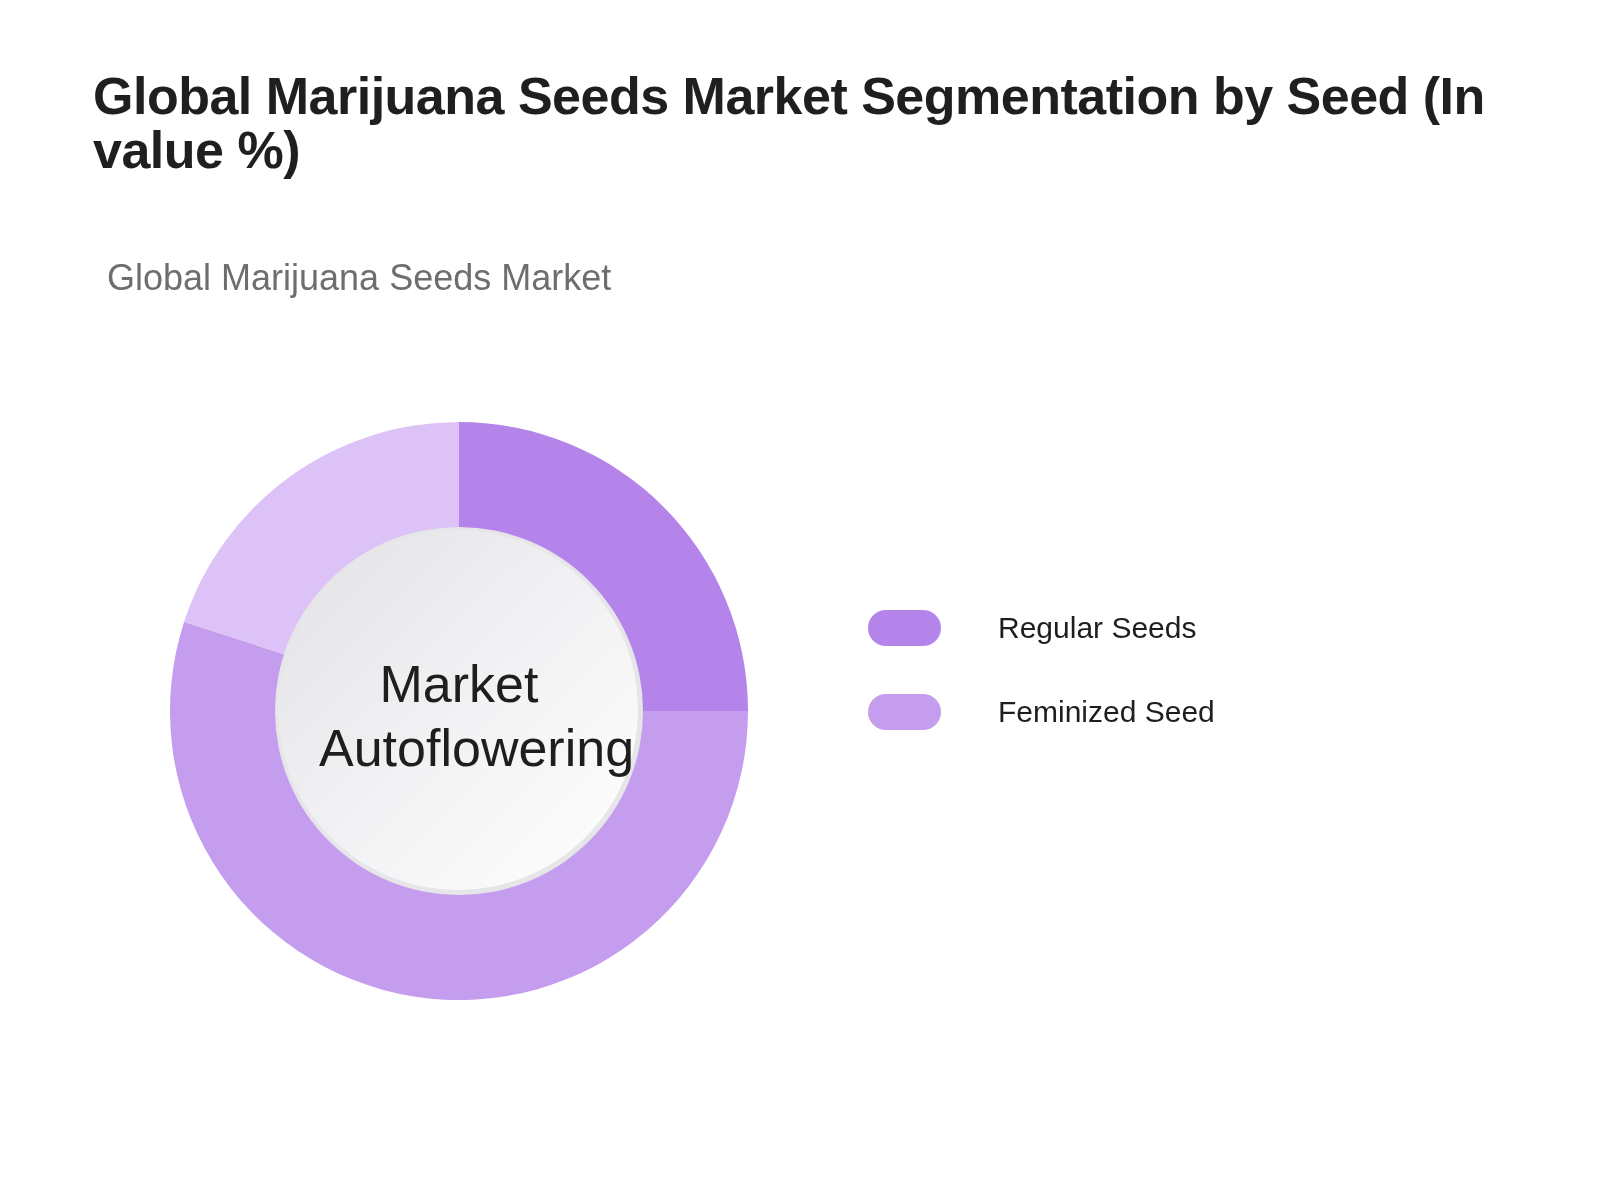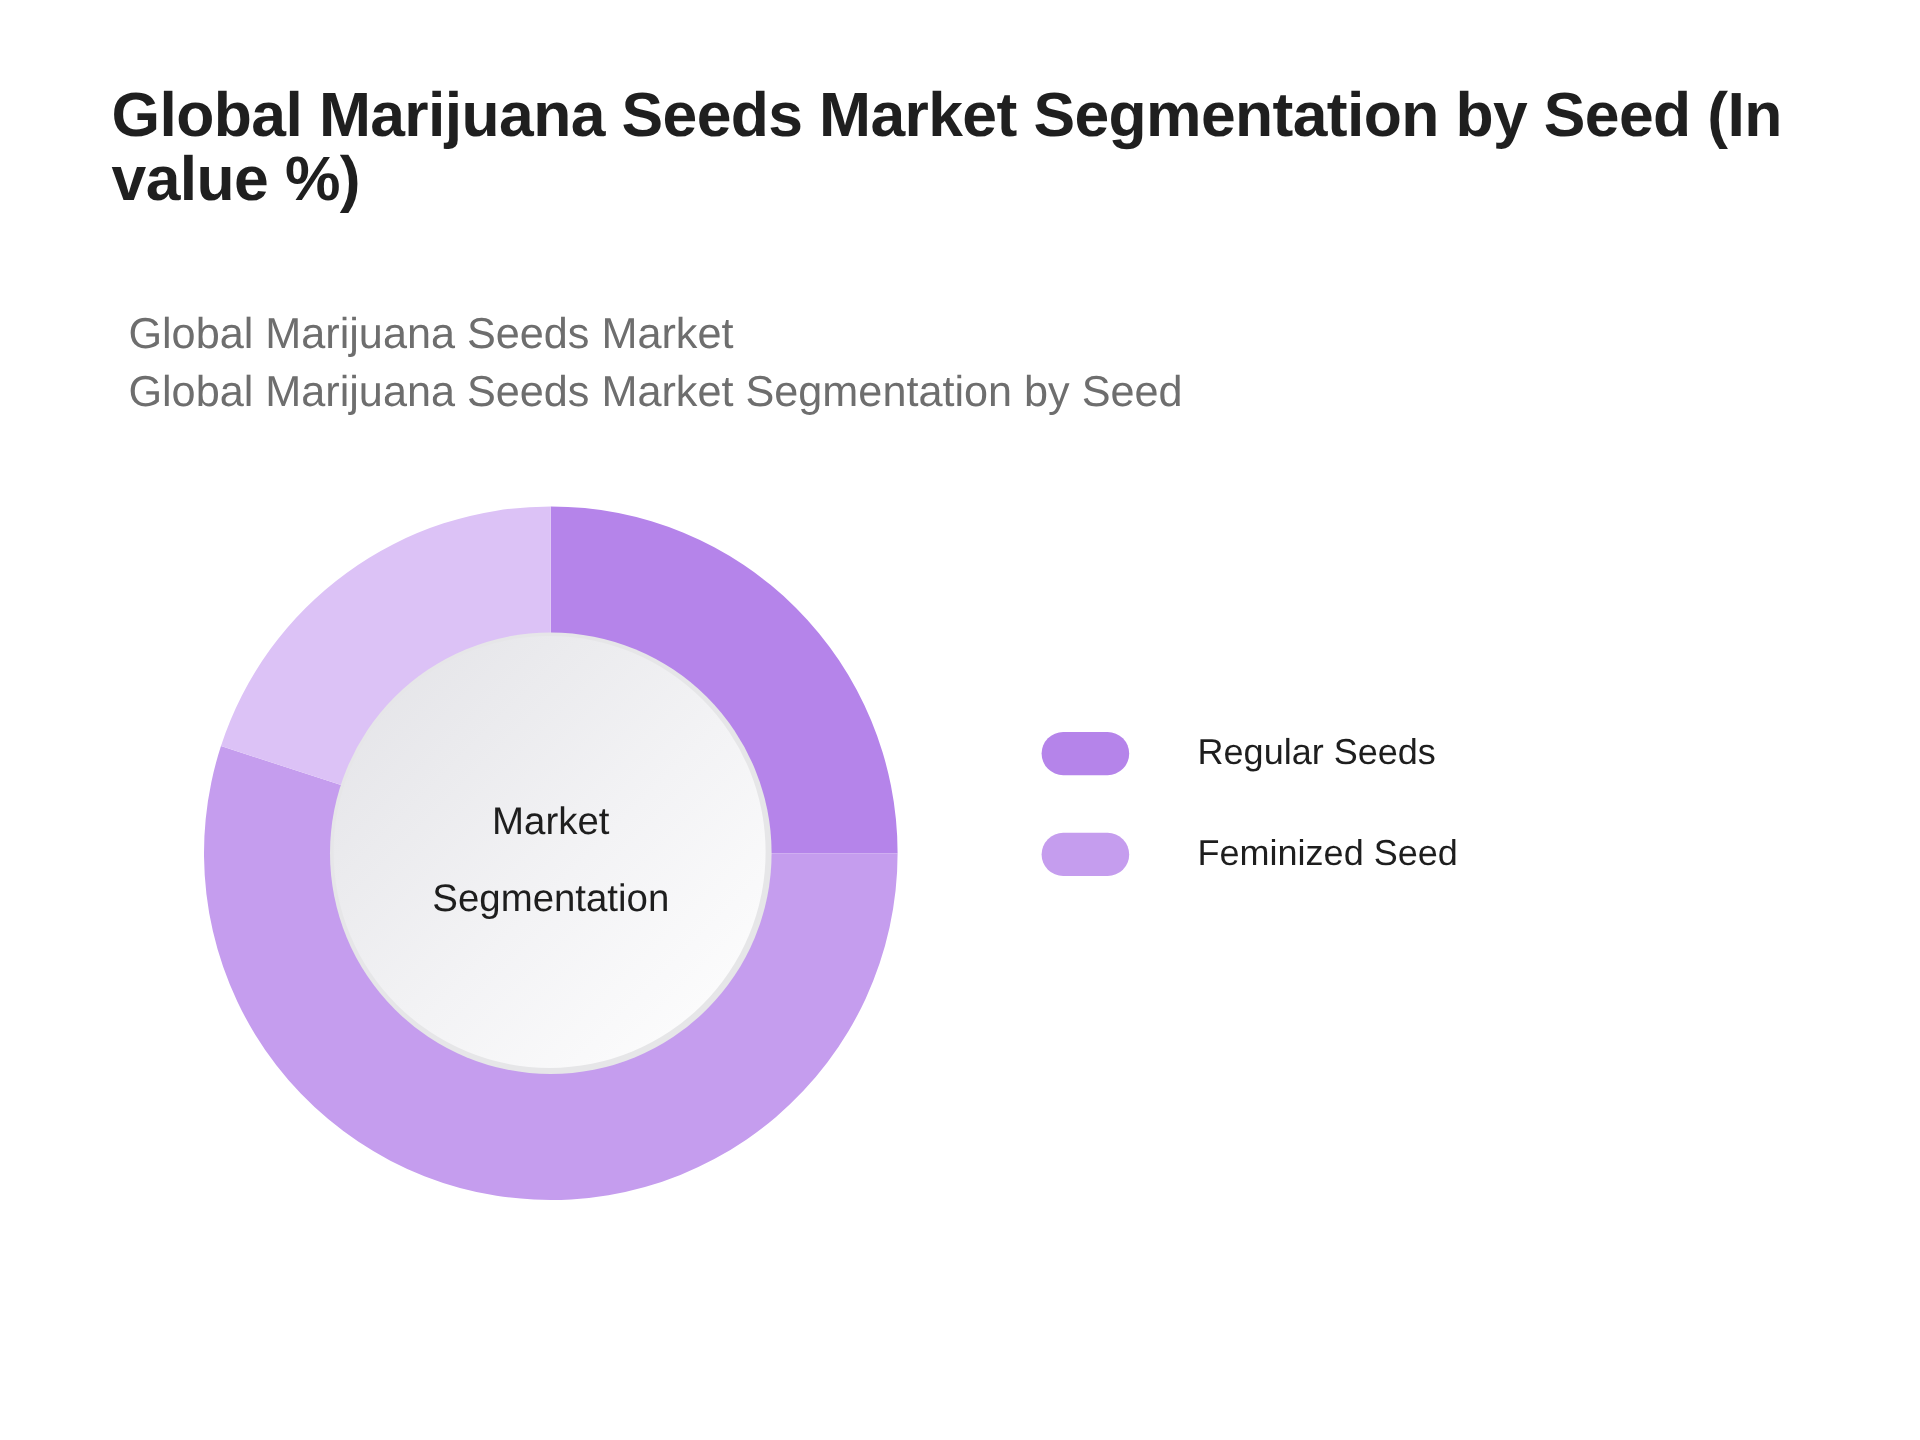--- a/index.html
+++ b/index.html
@@ -43,21 +43,21 @@
       width: 600px;
       height: 600px;
     }
     .chart-wrap svg { display: block; }
     .center-label {
       position: absolute;
       left: 159px;
       top: 240px;
       width: 280px;
       text-align: center;
-      font-size: 32px;
+      font-size: 52px;
       line-height: 64px;
       color: #1e1e1e;
     }
     .legend {
       position: absolute;
       left: 868px;
       top: 586px;
     }
     .legend-item {
       display: flex;
@@ -78,21 +78,20 @@
       white-space: nowrap;
     }
   </style>
 </head>
 <body>
 
 <h1 class="title">Global Marijuana Seeds Market Segmentation by Seed (In value %)</h1>
 
 <div class="subtitle">
   <div>Global Marijuana Seeds Market</div>
-  <div>Global Marijuana Seeds Market Segmentation by Seed</div>
 </div>
 
 <div class="chart-wrap">
   <svg id="donut-svg" width="600" height="600" viewBox="0 0 600 600">
     <defs>
       <linearGradient id="centerGrad" x1="0" y1="0" x2="1" y2="1">
         <stop offset="0%" stop-color="#e2e2e6"></stop>
         <stop offset="55%" stop-color="#f3f3f5"></stop>
         <stop offset="100%" stop-color="#ffffff"></stop>
       </linearGradient>
@@ -100,21 +99,21 @@
     <g id="segments">
         <path d="M299,10 A289,289 0 0 1 588,299 L449,299 A150,150 0 0 0 299,149 Z" fill="#b584ea"></path>
         <path d="M588,299 A289,289 0 1 1 24.144666790700626,209.69408862564023 L156.34152255572695,252.6474508437579 A150,150 0 1 0 449,299 Z" fill="#c59dee"></path>
         <path d="M24.144666790700626,209.69408862564023 A289,289 0 0 1 298.99999999999994,10 L299,149 A150,150 0 0 0 156.34152255572695,252.6474508437579 Z" fill="#dcc2f6"></path>
       </g>
     <circle cx="299" cy="299" r="184" fill="#e6e6e8"></circle>
     <circle cx="298" cy="298" r="180" fill="url(#centerGrad)"></circle>
   </svg>
   <div class="center-label">
     <div>Market</div>
-    <div>Segmentation</div>
+    <div>Autoflowering</div>
   </div>
 </div>
 
 <div class="legend">
   <div class="legend-item">
     <span class="swatch" style="background: rgb(181, 132, 234);"></span>
     <span class="legend-label">Regular Seeds</span>
   </div>
   <div class="legend-item">
     <span class="swatch" style="background: rgb(197, 157, 238);"></span>

